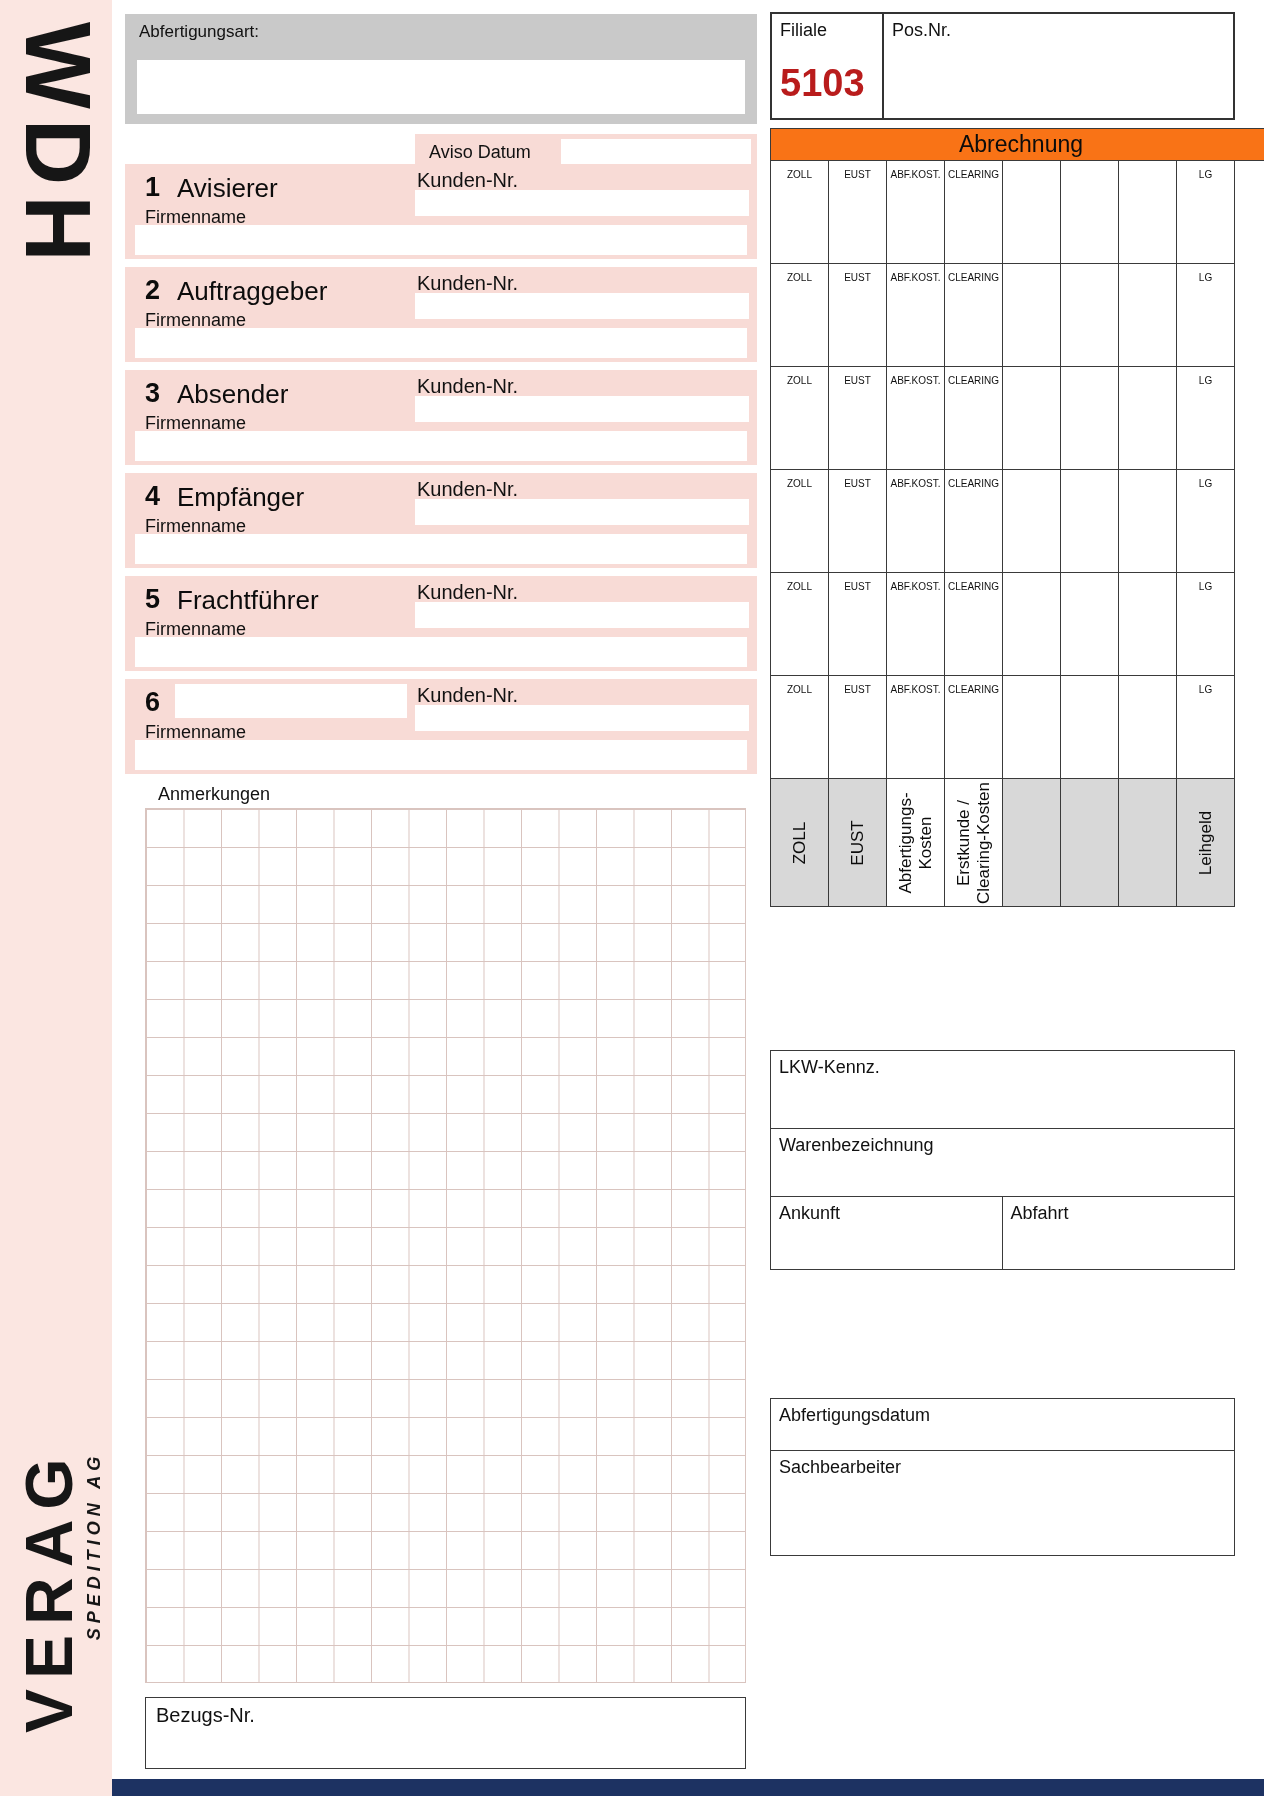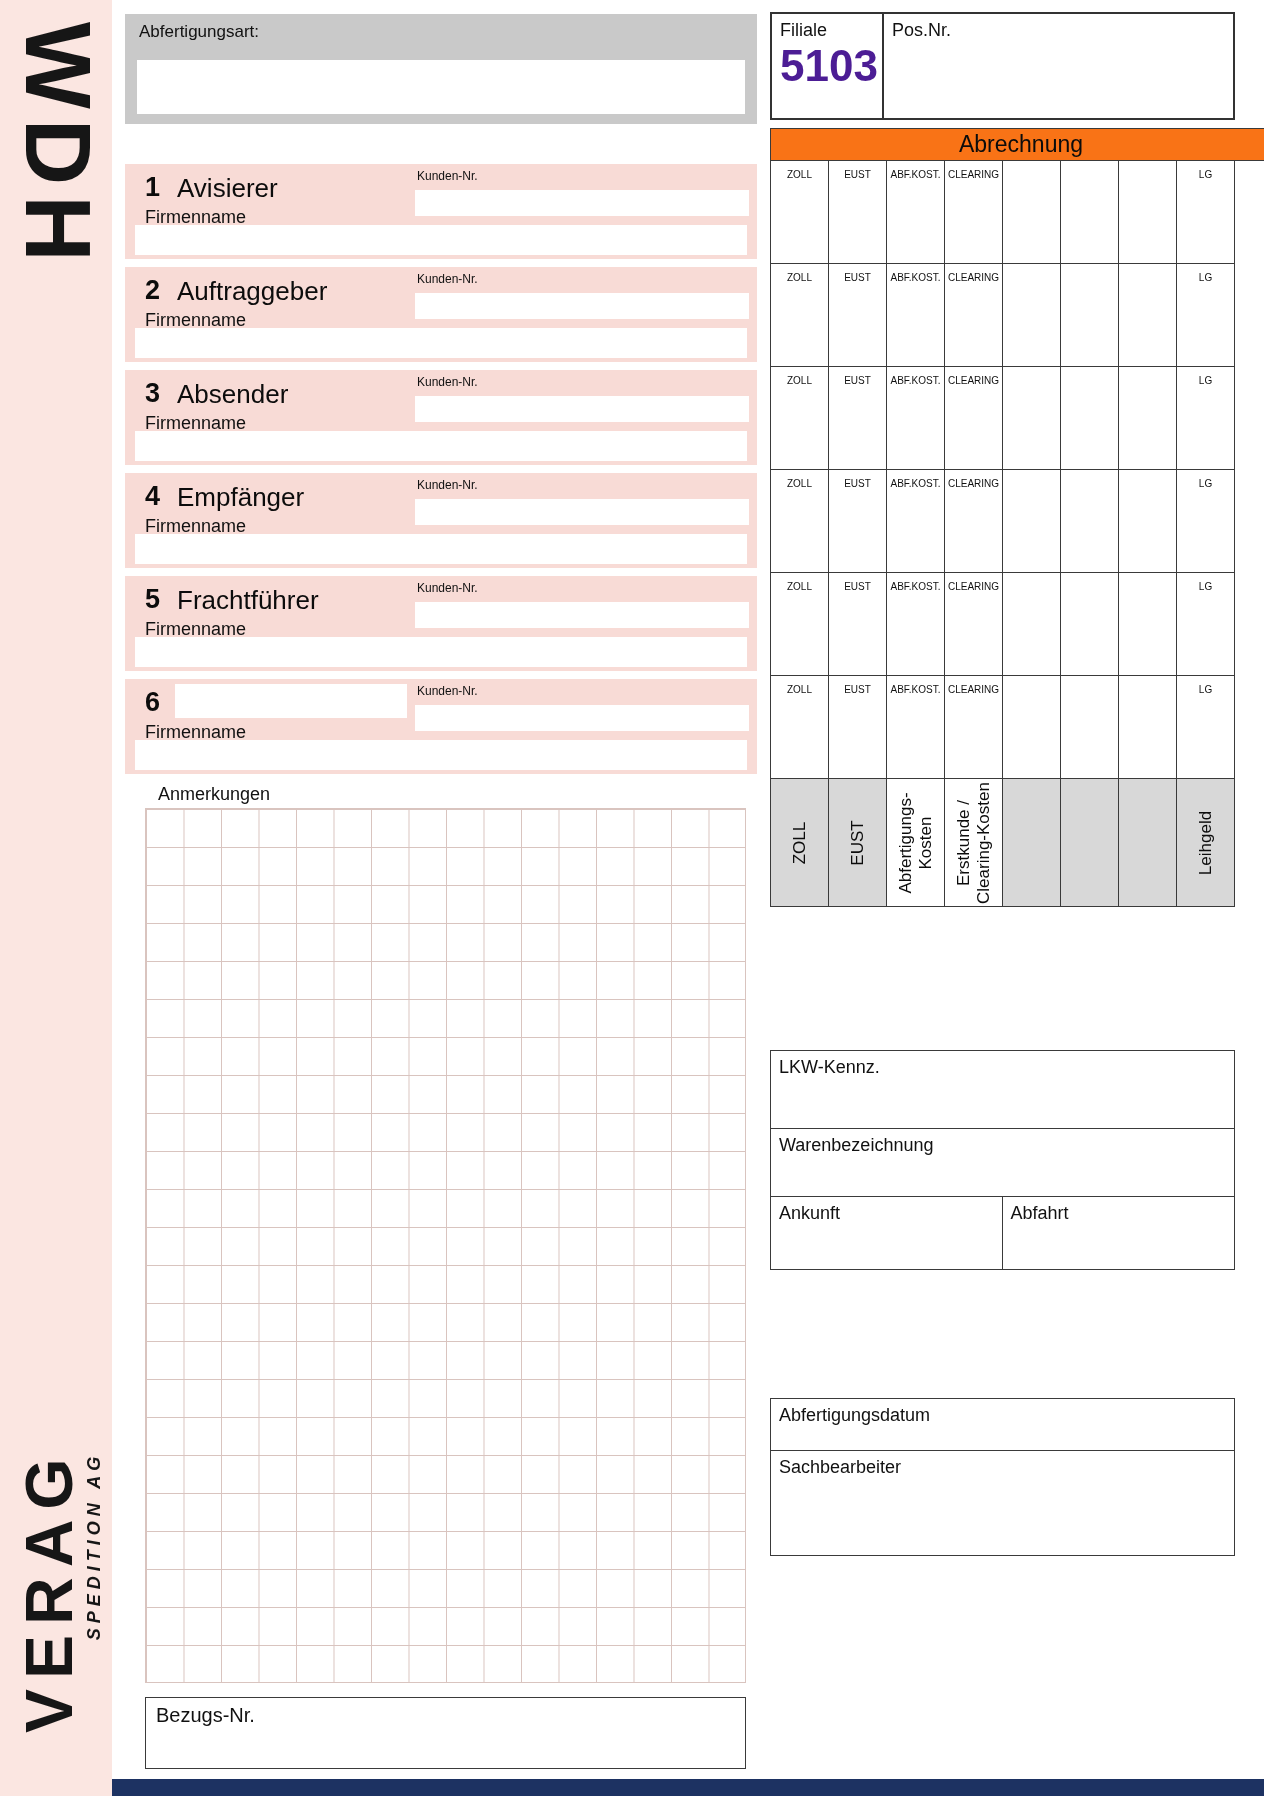--- a/index.html
+++ b/index.html
@@ -20,33 +20,33 @@
 
   
   .abf-box { position:absolute; left:125px; top:14px; width:632px; height:110px; background:#c9c9c9; }
   .abf-label { position:absolute; left:14px; top:8px; font-size:17px; color:#111; }
   .abf-input { position:absolute; left:12px; top:46px; width:608px; height:54px; background:#ffffff; }
 
   .filiale-box { position:absolute; left:770px; top:12px; width:465px; height:108px; border:2px solid #333; display:flex; background:#fff; }
   .filiale-cell { width:112px; border-right:2px solid #333; position:relative; }
   .pos-cell { flex:1; position:relative; }
   .small-label { position:absolute; left:8px; top:6px; font-size:18px; color:#111; }
-  .filiale-value { position:absolute; left:8px; top:27px; font-size:44px; font-weight:700; color:#4c1d95; }
+  .filiale-value { position:absolute; left:8px; top:48px; font-size:38px; font-weight:700; color:#b91c1c; }
 
   
   .aviso { position:absolute; left:415px; top:134px; width:342px; height:52px; background:#f8dbd6; }
   .aviso-label { position:absolute; left:14px; top:8px; font-size:18px; color:#111; }
   .aviso-input { position:absolute; left:146px; top:5px; width:190px; height:42px; background:#ffffff; }
 
   
   .section { position:absolute; left:125px; width:632px; height:95px; background:#f8dbd6; }
   .sec-num { position:absolute; left:20px; top:8px; font-size:27px; font-weight:700; color:#0c0c0c; }
   .sec-title { position:absolute; left:52px; top:9px; font-size:26px; color:#0c0c0c; }
   .sec-title-input { position:absolute; left:50px; top:5px; width:232px; height:34px; background:#ffffff; }
-  .kunden-label { position:absolute; left:292px; top:5px; font-size:12px; color:#111; }
+  .kunden-label { position:absolute; left:292px; top:5px; font-size:20px; color:#111; }
   .kunden-input { position:absolute; left:290px; top:26px; width:334px; height:26px; background:#ffffff; }
   .firma-label { position:absolute; left:20px; top:43px; font-size:18px; color:#111; }
   .firma-input { position:absolute; left:10px; top:61px; width:612px; height:30px; background:#ffffff; }
 
   
   .abr-header { position:absolute; left:770px; top:128px; width:502px; height:33px; background:#f97316;
                 border:1.5px solid #3a3a3a; font-size:23px; text-align:center; line-height:30px; color:#0c0c0c; }
   .abr-grid { position:absolute; left:770px; top:161px; width:465px; border-left:1.5px solid #3a3a3a; }
   .abr-row { display:grid; grid-template-columns:repeat(8,1fr); height:103px; }
   .abr-cell { border-right:1.5px solid #3a3a3a; border-bottom:1.5px solid #3a3a3a; background:#ffffff; text-align:center; padding-top:3px; }
@@ -109,20 +109,24 @@
   <div class="filiale-box">
     <div class="filiale-cell">
       <div class="small-label">Filiale</div>
       <div class="filiale-value">5103</div>
     </div>
     <div class="pos-cell">
       <div class="small-label">Pos.Nr.</div>
     </div>
   </div>
 
+  <div class="aviso">
+    <div class="aviso-label">Aviso Datum</div>
+    <div class="aviso-input"></div>
+  </div>
 
   <div class="section" style="top:164px">
     <span class="sec-num">1</span>
     <span class="sec-title">Avisierer</span>
     <div class="kunden-label">Kunden-Nr.</div>
     <div class="kunden-input"></div>
     <div class="firma-label">Firmenname</div>
     <div class="firma-input"></div>
   </div>
 

